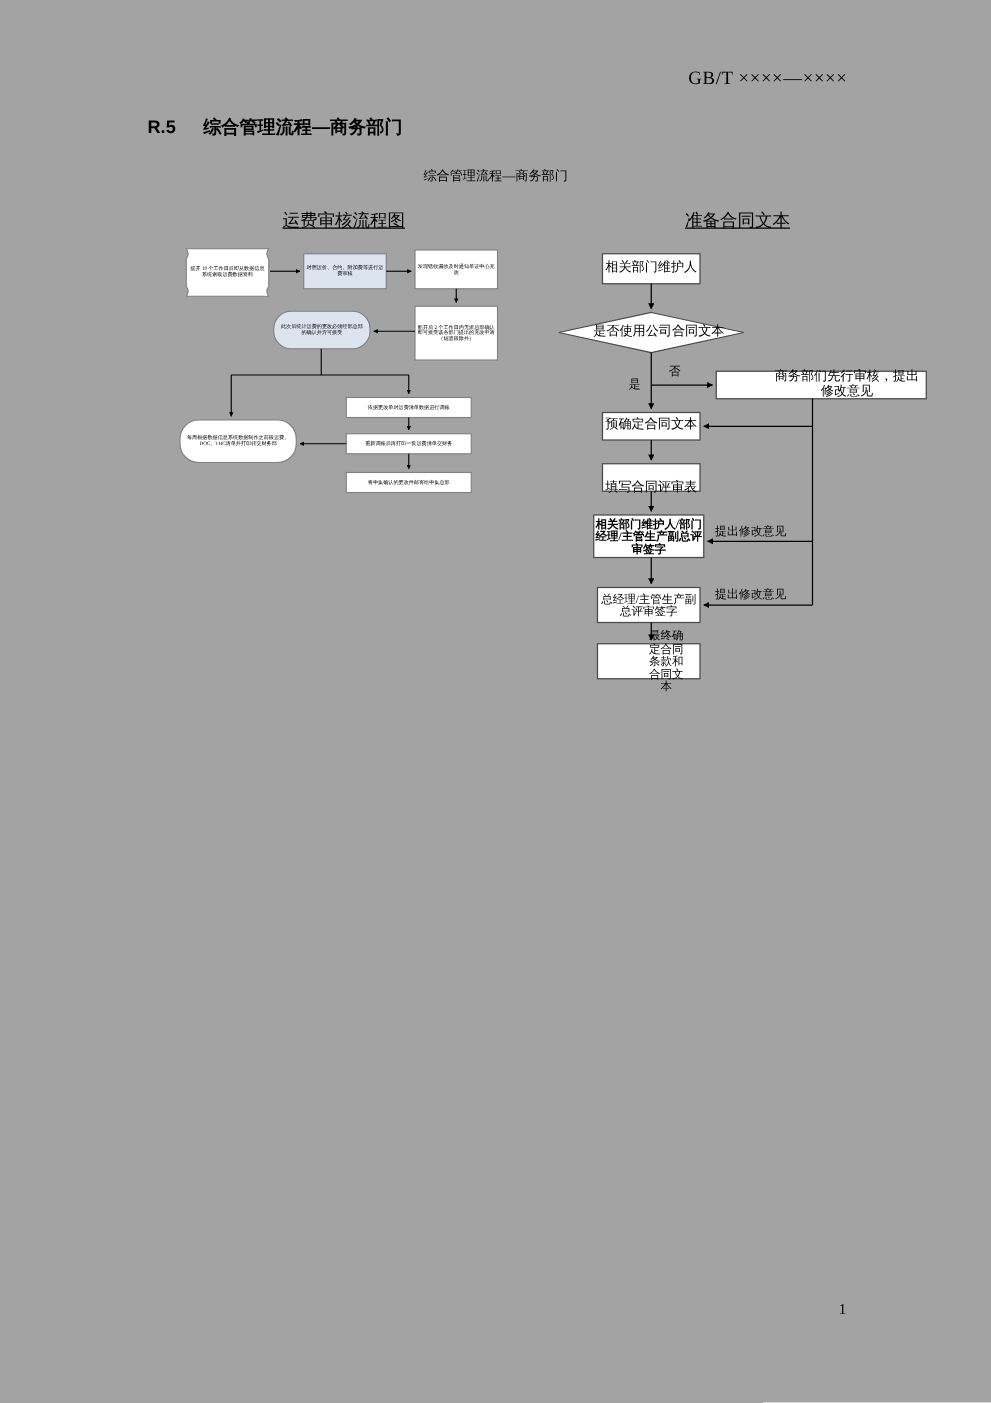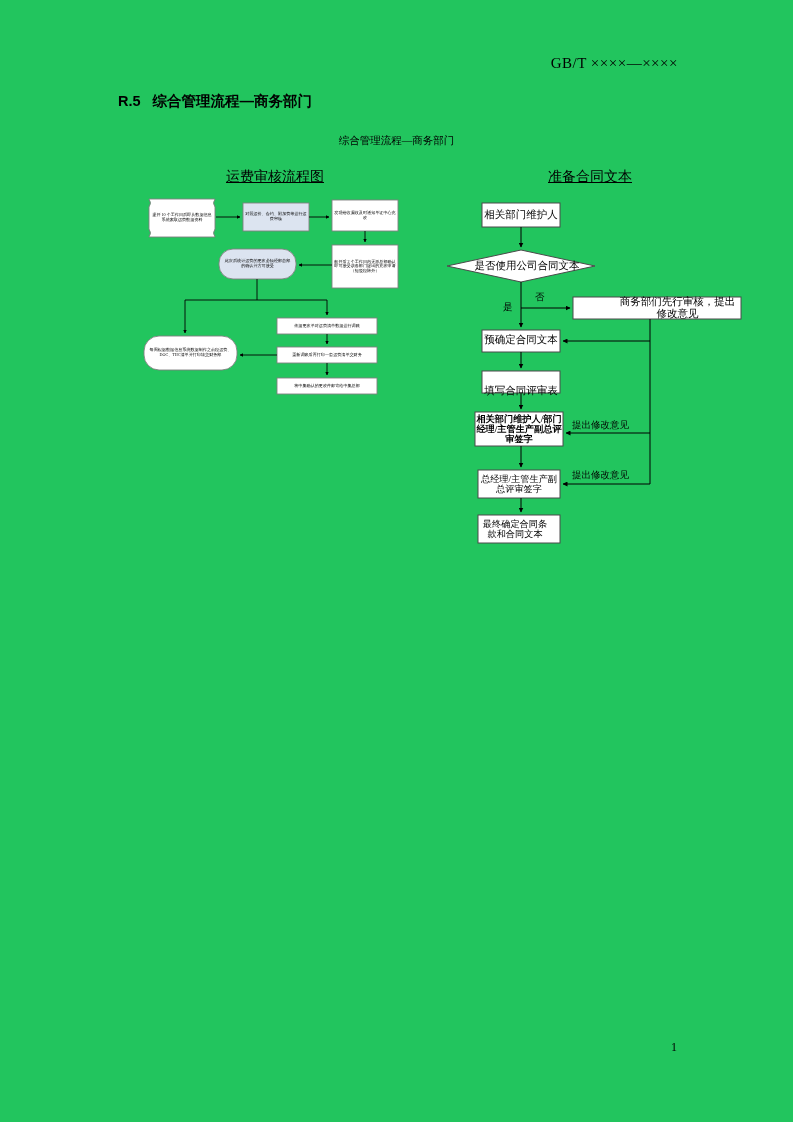--- a/index.html
+++ b/index.html
@@ -8,21 +8,21 @@
     background: #ffffff;
   }
   body {
     font-family: "Liberation Serif", "DejaVu Serif", serif;
     color: #000000;
   }
   .page {
     position: relative;
     width: 793px;
     height: 1122px;
-    background: #22c55e;
+    background: #a3a3a3;
     overflow: hidden;
   }
 
   
   .doc-header {
     position: absolute;
     top: 55px;
     right: 115px;
     font-size: 15px;
     letter-spacing: 0.5px;
@@ -32,21 +32,21 @@
 
   .section-title {
     position: absolute;
     top: 92px;
     left: 118px;
     font-family: "Liberation Sans", sans-serif;
     font-size: 14.5px;
     font-weight: bold;
     white-space: nowrap;
   }
-  .section-title .num { margin-right: 12px; }
+  .section-title .num { margin-right: 22px; }
 
   .chart-caption {
     position: absolute;
     top: 134px;
     left: 0;
     width: 793px;
     text-align: center;
     font-size: 10.5px;
     white-space: nowrap;
   }
@@ -265,21 +265,21 @@
   </div>
   <div class="node-label lbl-big" style="left:482px; top:371px; width:78px; height:39px;">
     <span>填写合同评审表</span>
   </div>
   <div class="node-label lbl-mid" style="left:476px; top:412px; width:86px; height:34px;font-weight:bold;">
     <span>相关部门维护人/部门经理/主管生产副总评审签字</span>
   </div>
   <div class="node-label lbl-mid" style="left:479px; top:470px; width:80px; height:28px;">
     <span>总经理/主管生产副总评审签字</span>
   </div>
-  <div class="node-label lbl-mid" style="left:479px; top:515px; width:72px; height:28px;">
+  <div class="node-label lbl-mid" style="left:479px; top:515px; width:72px; height:28px;padding-left:36px;">
     <span>最终确定合同条款和合同文本</span>
   </div>
 
   <div class="edge-label" style="left:503px; top:301px;">是</div>
   <div class="edge-label" style="left:535px; top:291px;">否</div>
   <div class="edge-label" style="left:572px; top:419px;">提出修改意见</div>
   <div class="edge-label" style="left:572px; top:469px;">提出修改意见</div>
 
   <div class="page-number">1</div>
 

